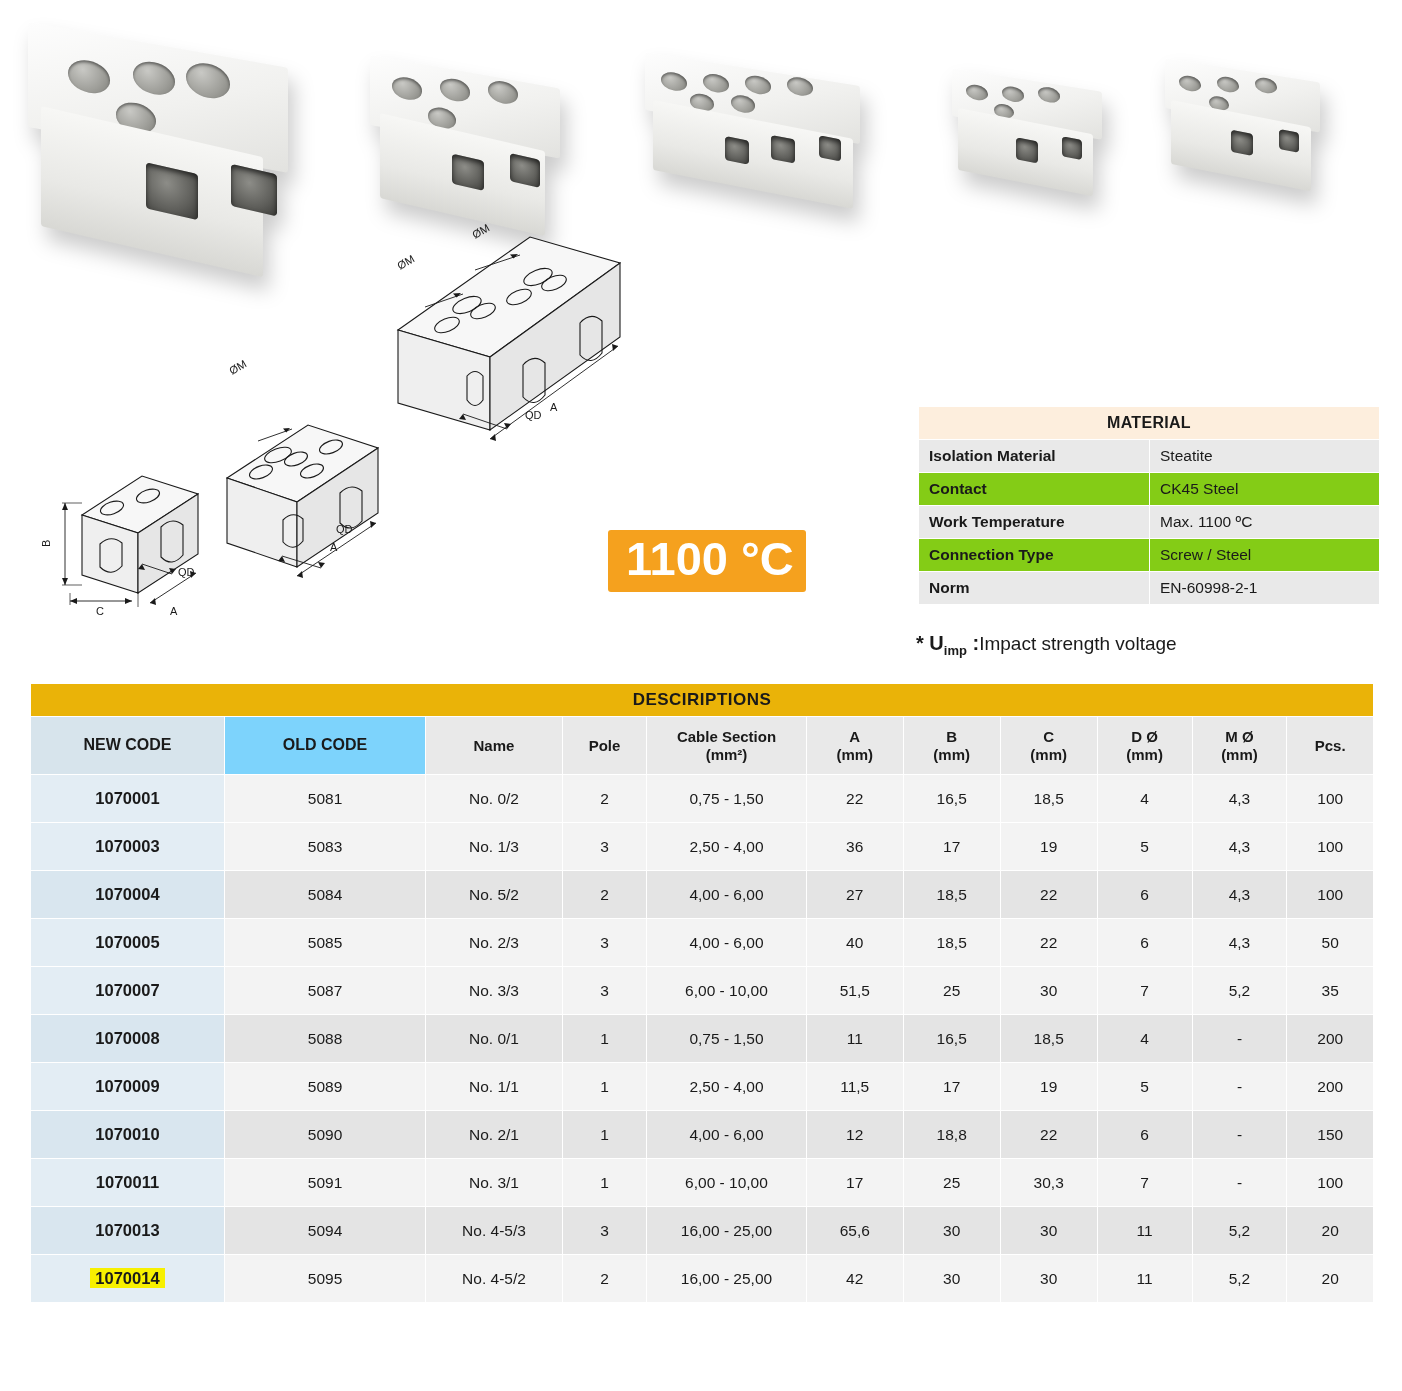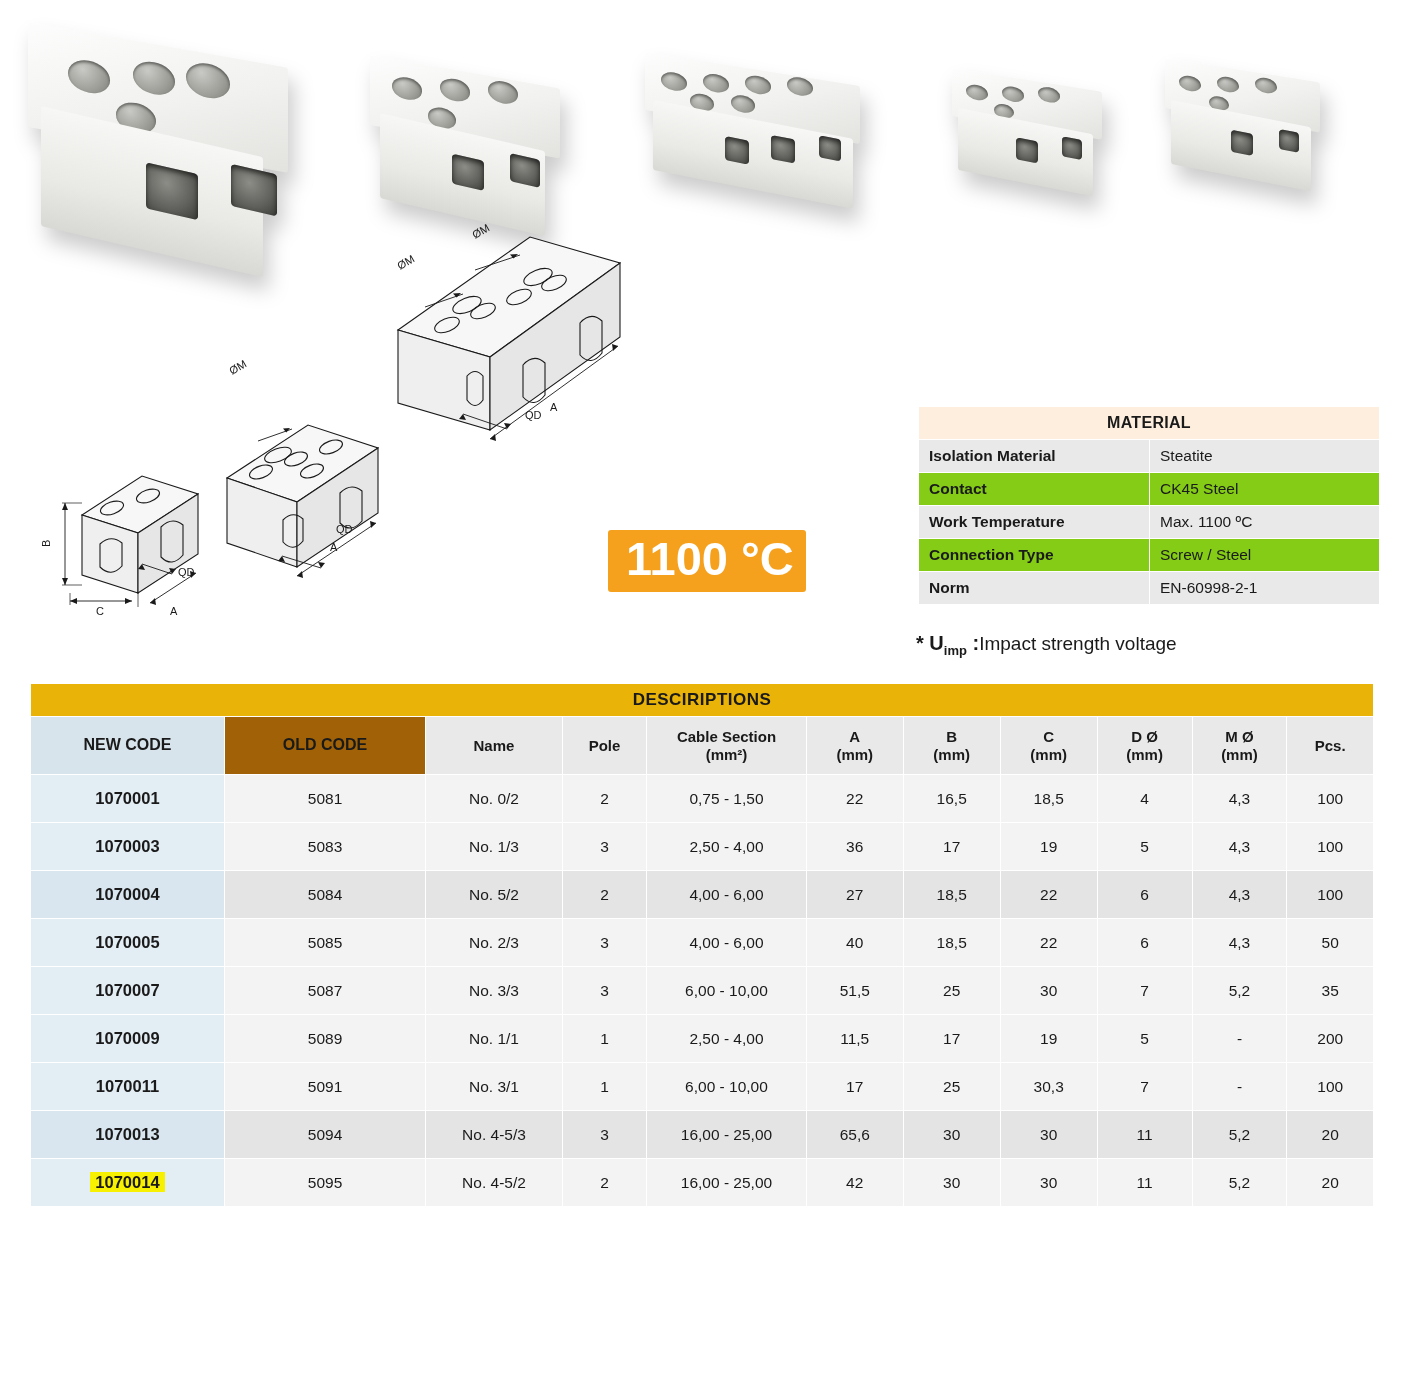--- a/index.html
+++ b/index.html
@@ -135,21 +135,21 @@
     color: #1a1a1a;
   }
   .maintable .hdr th {
     height: 55px;
     font-weight: bold;
     font-size: 15px;
     line-height: 1.15;
     background: #e9e9e9;
   }
   .maintable .hdr th.c1 { background: #d7e4ec; font-size: 16px; }
-  .maintable .hdr th.c2 { background: #a16207; font-size: 16px; }
+  .maintable .hdr th.c2 { background: #7dd3fc; font-size: 16px; }
   .maintable td { height: 45px; font-size: 15.5px; }
   .maintable tbody tr.odd td { background: #f3f3f3; }
   .maintable tbody tr.even td { background: #e4e4e4; }
   .maintable tbody td.c1 {
     background: #e3edf4 !important;
     font-weight: bold;
     font-size: 16.5px;
   }
   .maintable tbody tr.even td.c1 { background: #d9e6ef !important; }
   .hl {
@@ -488,32 +488,58 @@
       <td>No. 3/3</td>
       <td>3</td>
       <td>6,00 - 10,00</td>
       <td>51,5</td>
       <td>25</td>
       <td>30</td>
       <td>7</td>
       <td>5,2</td>
       <td>35</td>
     </tr>
+    <tr class="even">
+      <td class="c1"><span>1070008</span></td>
+      <td>5088</td>
+      <td>No. 0/1</td>
+      <td>1</td>
+      <td>0,75 - 1,50</td>
+      <td>11</td>
+      <td>16,5</td>
+      <td>18,5</td>
+      <td>4</td>
+      <td>-</td>
+      <td>200</td>
+    </tr>
     <tr class="odd">
       <td class="c1"><span>1070009</span></td>
       <td>5089</td>
       <td>No. 1/1</td>
       <td>1</td>
       <td>2,50 - 4,00</td>
       <td>11,5</td>
       <td>17</td>
       <td>19</td>
       <td>5</td>
       <td>-</td>
       <td>200</td>
+    </tr>
+    <tr class="even">
+      <td class="c1"><span>1070010</span></td>
+      <td>5090</td>
+      <td>No. 2/1</td>
+      <td>1</td>
+      <td>4,00 - 6,00</td>
+      <td>12</td>
+      <td>18,8</td>
+      <td>22</td>
+      <td>6</td>
+      <td>-</td>
+      <td>150</td>
     </tr>
     <tr class="odd">
       <td class="c1"><span>1070011</span></td>
       <td>5091</td>
       <td>No. 3/1</td>
       <td>1</td>
       <td>6,00 - 10,00</td>
       <td>17</td>
       <td>25</td>
       <td>30,3</td>

